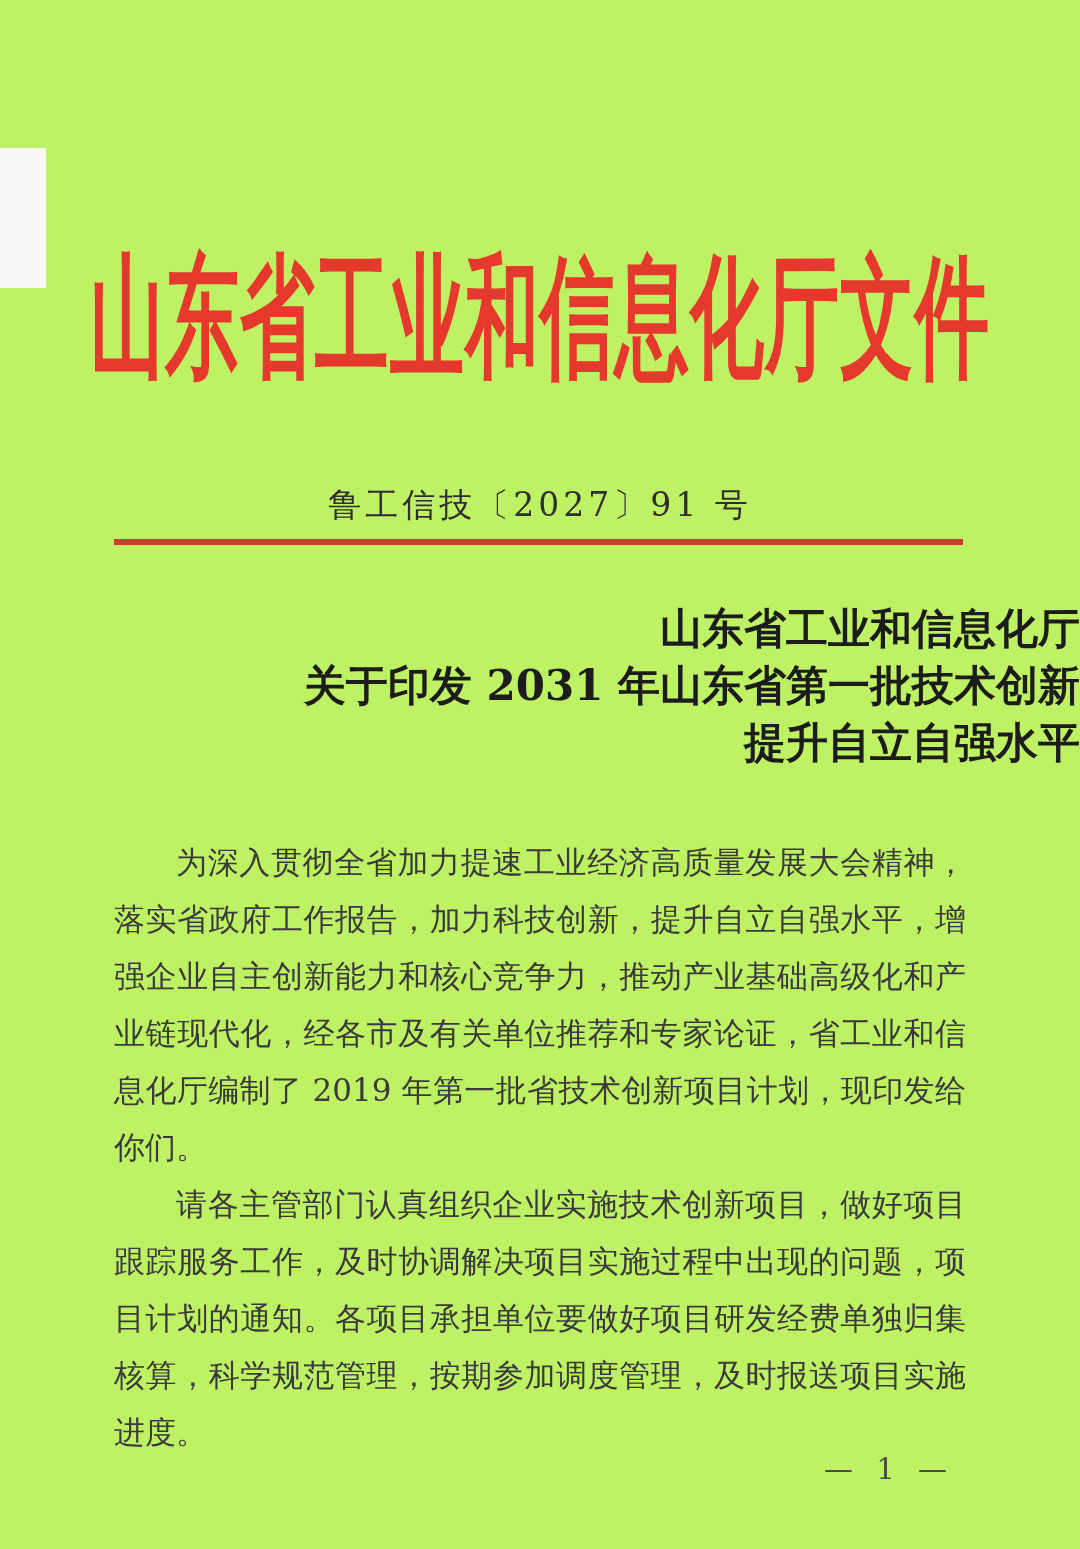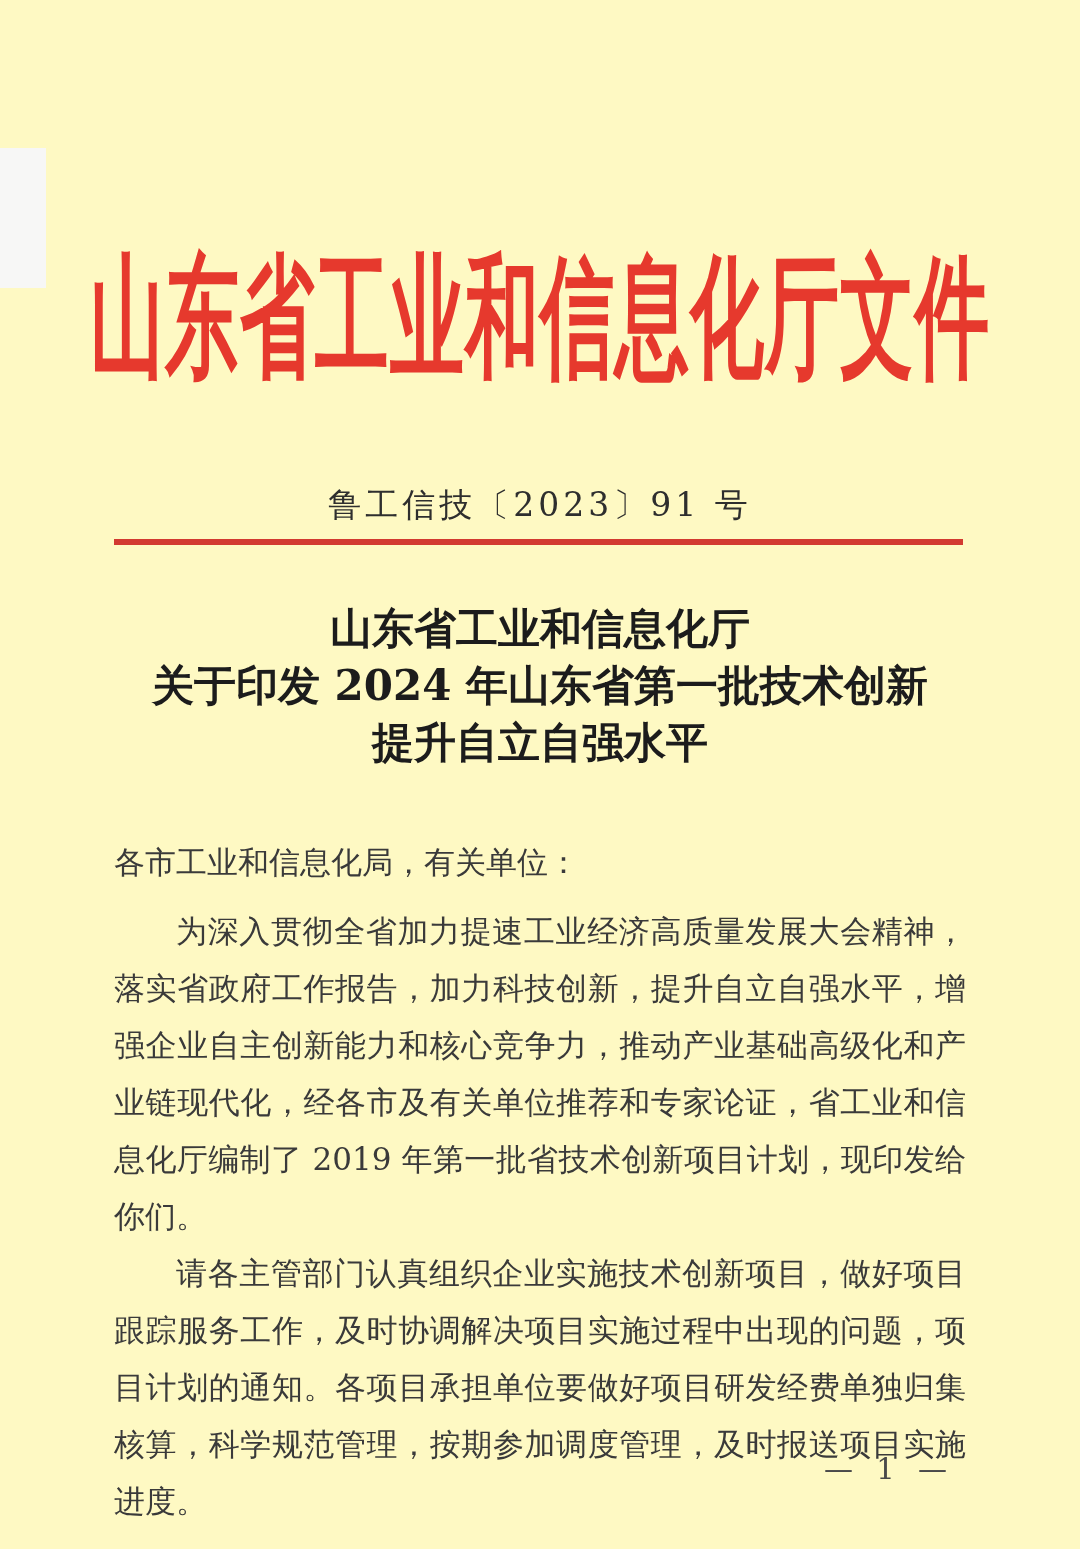--- a/index.html
+++ b/index.html
@@ -71,37 +71,36 @@
     top: 1452px; right: 126px;
     font-size: 29px;
     letter-spacing: 7px;
     color: #4a4a4a;
     white-space: nowrap;
   }
 </style>
 </head>
 <body>
 
-<div class="page" style="background: #fef9c3;">
+<div class="page" style="background: #bef264;">
 
   <div class="scan-artifact"></div>
 
   <div class="banner" style="color: rgb(230, 57, 45);">山东省工业和信息化厅文件</div>
 
-  <div class="doc-number">鲁工信技〔2023〕91 号</div>
+  <div class="doc-number">鲁工信技〔2027〕91 号</div>
 
   <div class="red-rule" style="background: rgb(210, 58, 48);"></div>
 
-  <div class="doc-title" style="color: rgb(28, 28, 28);">
+  <div class="doc-title" style="color: rgb(28, 28, 28); text-align: right;">
     <div>山东省工业和信息化厅</div>
-    <div>关于印发 2024 年山东省第一批技术创新</div>
+    <div>关于印发 2031 年山东省第一批技术创新</div>
     <div>提升自立自强水平</div>
   </div>
 
   <div class="body-text" style="color: rgb(58, 58, 58);">
-    <p class="salutation">各市工业和信息化局，有关单位：</p>
     <p class="para">为深入贯彻全省加力提速工业经济高质量发展大会精神，落实省政府工作报告，加力科技创新，提升自立自强水平，增强企业自主创新能力和核心竞争力，推动产业基础高级化和产业链现代化，经各市及有关单位推荐和专家论证，省工业和信息化厅编制了 2019 年第一批省技术创新项目计划，现印发给你们。</p>
     <p class="para">请各主管部门认真组织企业实施技术创新项目，做好项目跟踪服务工作，及时协调解决项目实施过程中出现的问题，项目计划的通知。各项目承担单位要做好项目研发经费单独归集核算，科学规范管理，按期参加调度管理，及时报送项目实施进度。</p>
   </div>
 
   <div class="page-number">— 1 —</div>
 
 </div>
 
 </body></html>

